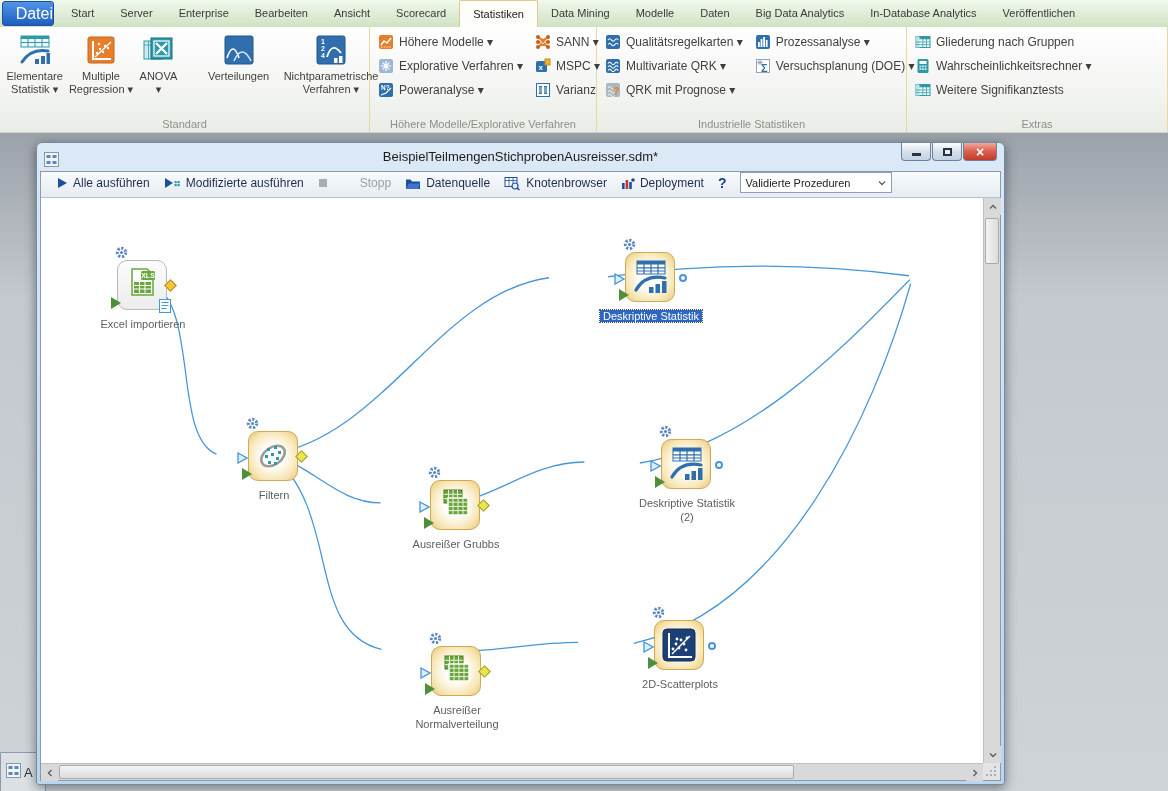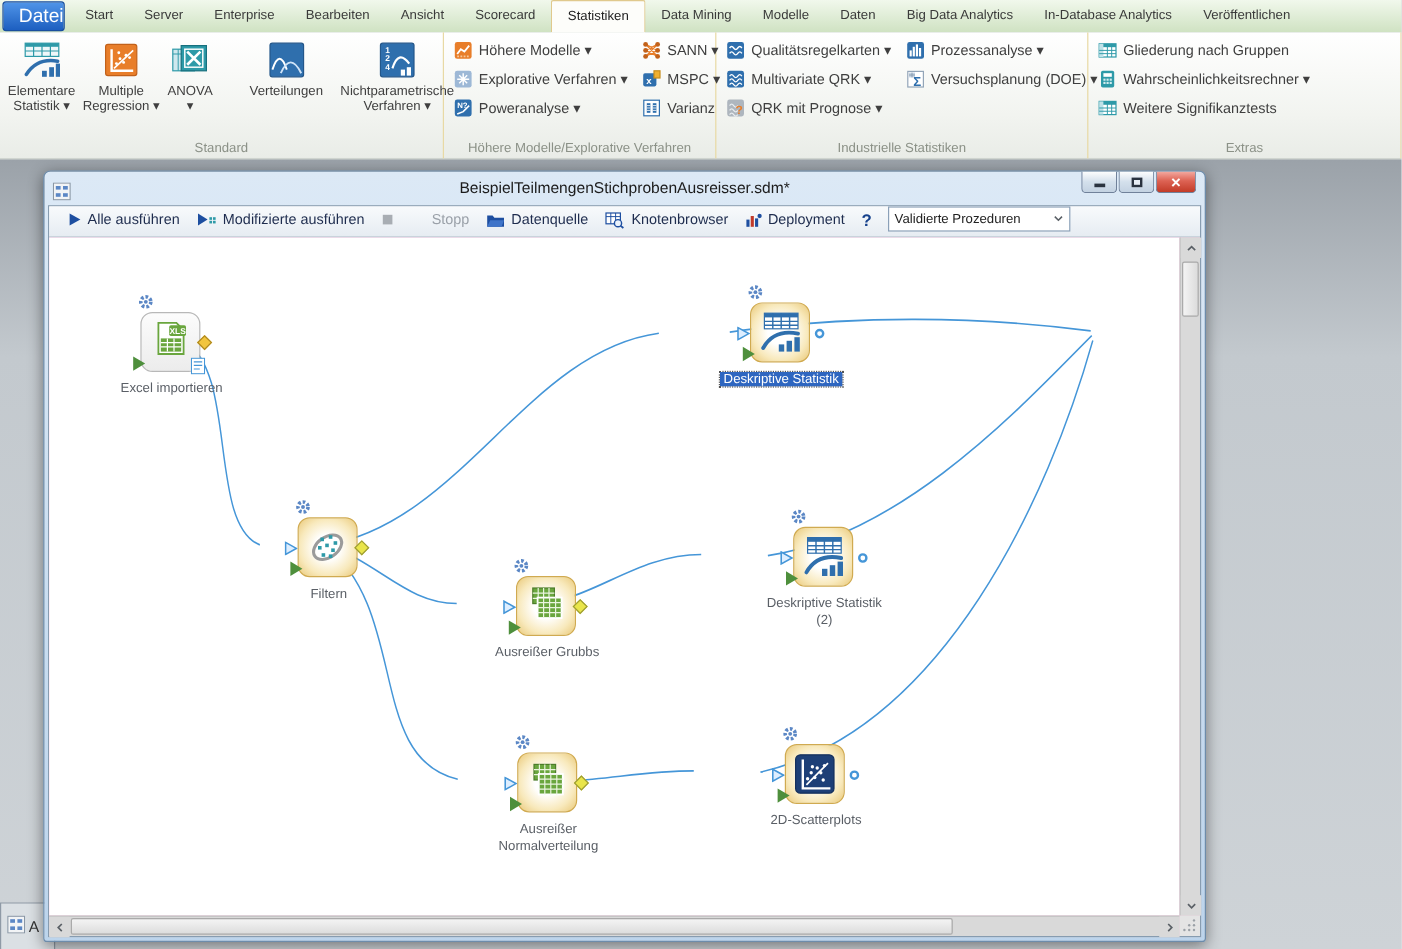--- a/index.html
+++ b/index.html
@@ -53,21 +53,21 @@
   .toolbar{height:26px;background:linear-gradient(#f8fafc,#e6ecf2);border-bottom:1px solid #b4c1ce;display:flex;
     padding-left:8px;font-size:12px;color:#1e2c4e;}
   .titem{display:flex;align-items:center;gap:5px;padding:0 7px;height:22px;white-space:nowrap;}
   .titem.disabled{color:#9aa0a8;gap:32px;}
   .titem .ic{display:inline-flex;align-items:center;}
   [data-name="toolbar-help"] span{font-weight:bold;color:#16418c;font-size:14px;}
   .tdropdown{width:152px;height:21px;background:#fff;border:1px solid #8aa0b8;font-size:11px;color:#222;display:flex;align-items:center;
     justify-content:space-between;padding:0 5px;margin-left:6px;}
 
   
-  .canvas-wrap{position:absolute;top:26px;left:0;right:0;bottom:0;background:#f9a8d4;}
+  .canvas-wrap{position:absolute;top:26px;left:0;right:0;bottom:0;background:#7dd3fc;}
   .canvas{position:absolute;left:0;top:0;right:17px;bottom:17px;overflow:hidden;background:#fff;}
   .edges{position:absolute;inset:0;width:100%;height:100%;}
   .vscroll{position:absolute;right:0;top:0;bottom:17px;width:17px;background:#d9d9d9;border-left:1px solid #c0c0c0;}
   .hscroll{position:absolute;left:0;right:17px;bottom:0;height:17px;background:#d9d9d9;border-top:1px solid #c0c0c0;}
   .sbtn{position:absolute;width:17px;height:17px;display:flex;align-items:center;justify-content:center;background:#d9d9d9;}
   .vscroll .up{top:0;}.vscroll .down{bottom:0;}
   .hscroll .left{left:0;}.hscroll .right{right:0;}
   .vthumb{position:absolute;left:1px;right:1px;top:20px;height:46px;background:linear-gradient(90deg,#f4f4f4,#dcdcdc);border:1px solid #aaa;border-radius:2px;}
   .hthumb{position:absolute;top:1px;bottom:1px;left:18px;width:78%;background:linear-gradient(#f4f4f4,#dcdcdc);border:1px solid #aaa;border-radius:2px;}
   .corner{position:absolute;right:0;bottom:0;width:17px;height:17px;background:#e4e4e4;}
@@ -600,21 +600,21 @@
                     <circle cx="6.5" cy="6.5" r="4.2" fill="none" stroke="#5b87c5" stroke-width="3" stroke-dasharray="2.2 1.6"></circle>
                     <circle cx="6.5" cy="6.5" r="1.6" fill="#5b87c5"></circle>
                   </svg></span>
                 <span class="inarrow" data-name="input-port-icon"><svg width="11" height="12">
                     <path d="M1,1 L10,6 L1,11 Z" fill="#ddeeff" stroke="#4596d8" stroke-width="1.3"></path>
                   </svg></span>
                 <span class="play" data-name="run-node-icon"></span>
                 <span class="circleport" data-name="output-port-circle"></span>
                 <div class="node-label" data-name="node-label"><span class="">Deskriptive Statistik</span><br><span>(2)</span></div>
               </div>
-              <div class="node gold" data-name="node-outlier-normal" style="left: 390px; top: 429px;">
+              <div class="node gold" data-name="node-outlier-normal" style="left: 390px; top: 448px;">
                 <span class="nicon" data-name="outlier-normal-icon"><svg width="36" height="36" viewBox="0 0 36 36">
                     <rect x="7" y="3" width="18" height="13" fill="#6aa63e" stroke="#4c7c2a"></rect>
                     <path d="M7,7.3h18M7,11.6h18M11.5,3v13M16,3v13M20.5,3v13" stroke="#eaf4df" stroke-width="1"></path>
                     <rect x="11" y="11" width="20" height="17" fill="#6aa63e" stroke="#ffffff" stroke-width="1.5"></rect>
                     <path d="M11,15.2h20M11,19.4h20M11,23.6h20M16,11v17M21,11v17M26,11v17" stroke="#eaf4df" stroke-width="1"></path>
                   </svg></span>
                 <span class="gear" data-name="gear-icon"><svg width="13" height="13" viewBox="0 0 13 13">
                     <circle cx="6.5" cy="6.5" r="4.2" fill="none" stroke="#5b87c5" stroke-width="3" stroke-dasharray="2.2 1.6"></circle>
                     <circle cx="6.5" cy="6.5" r="1.6" fill="#5b87c5"></circle>
                   </svg></span>

